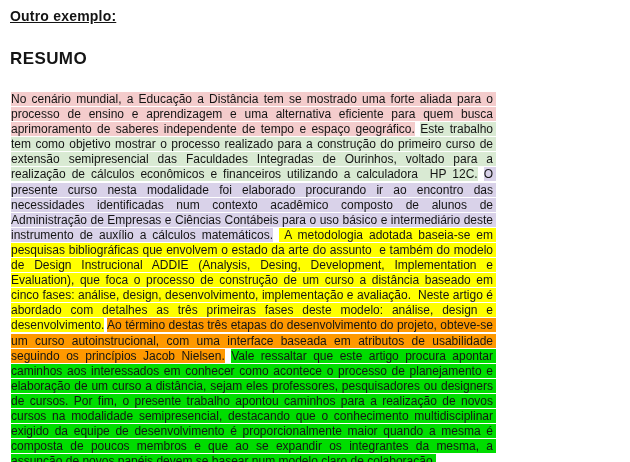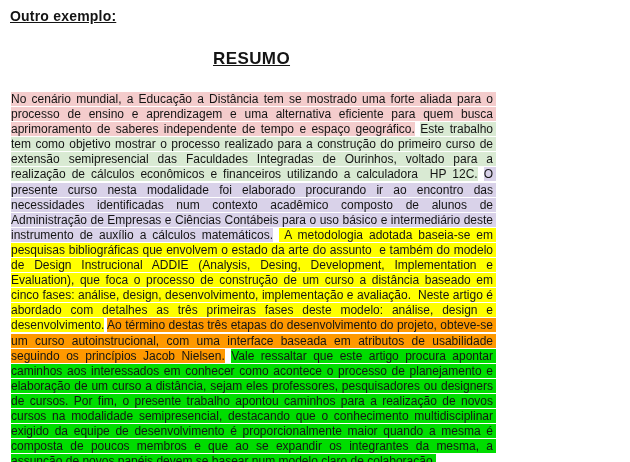--- a/index.html
+++ b/index.html
@@ -22,25 +22,24 @@
   }
   .example-label {
     display: inline-block;
     font-size: 14px;
     font-weight: bold;
     text-decoration: underline;
     letter-spacing: 0.2px;
   }
   .title {
     margin: 24px 0 0 0;
-    text-align: center;
+    text-align: left;
     font-size: 17px;
     font-weight: bold;
     letter-spacing: 0.4px;
-    text-decoration: underline;
   }
   .abstract {
     margin: 23px 0 0 1px;
     font-size: 12px;
     line-height: 15.1px;
     text-align: justify;
     white-space: pre-wrap;
   }
   .abstract .seg {
     

